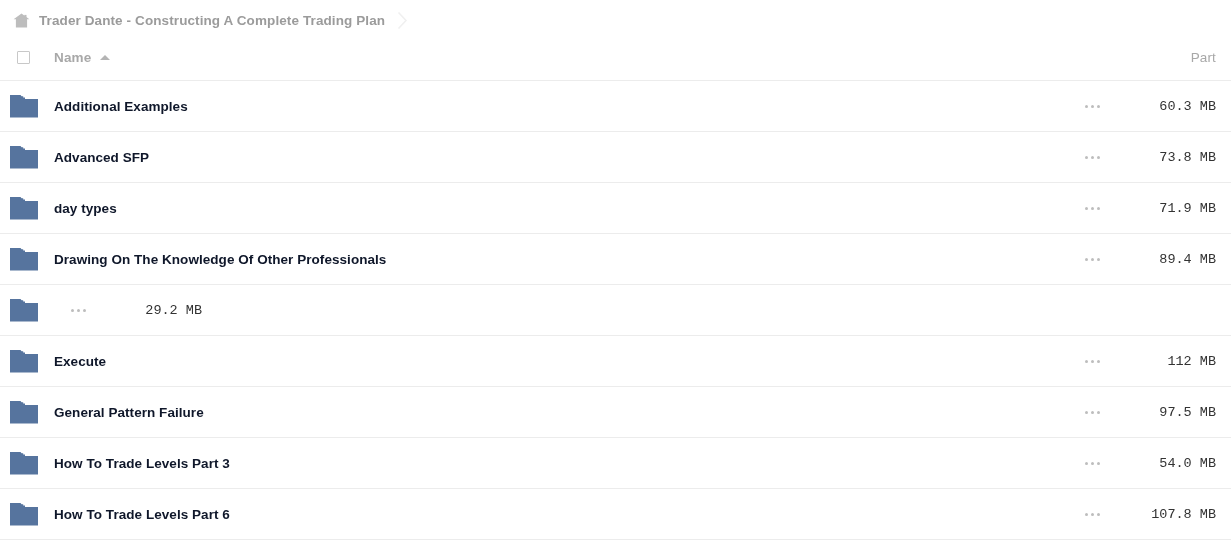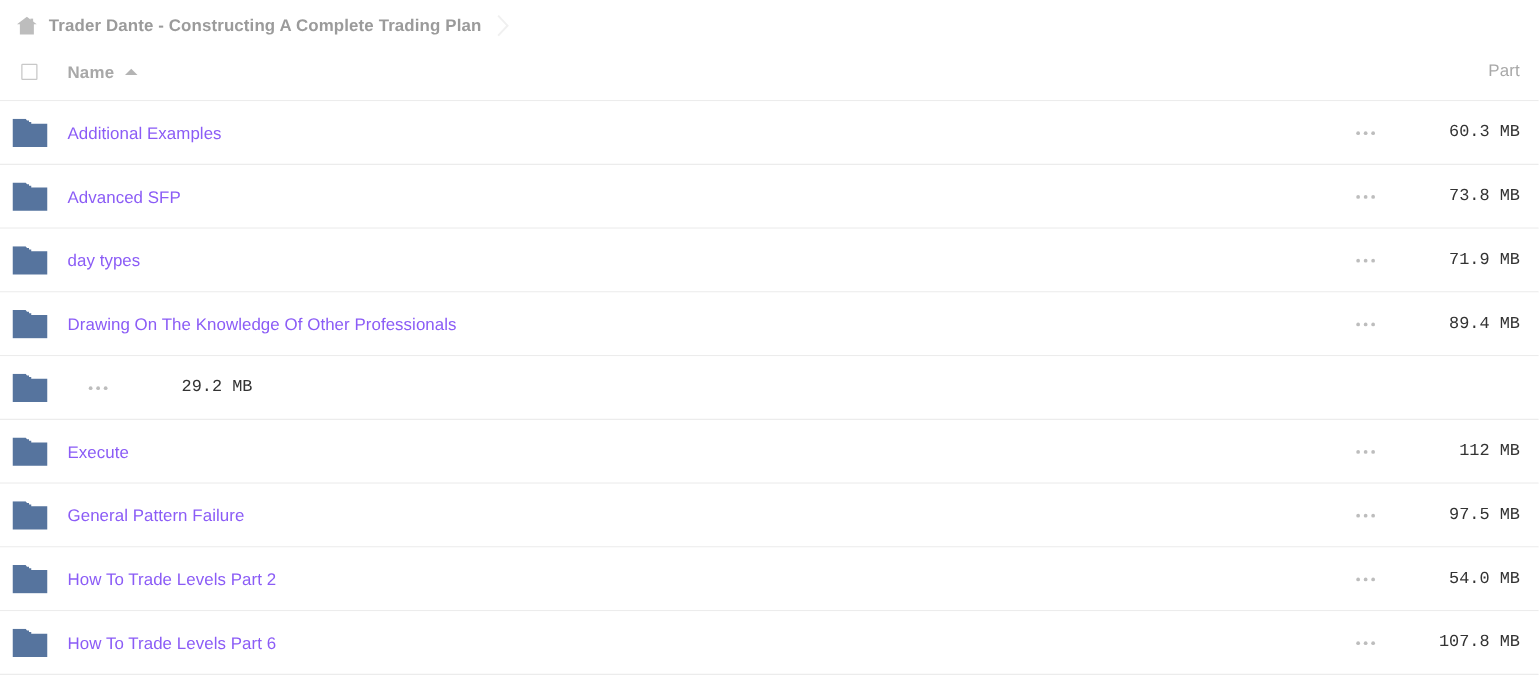--- a/index.html
+++ b/index.html
@@ -137,25 +137,26 @@
     align-items: center;
     justify-content: center;
   }
   .folder-icon { display: block; }
 
   .row-name {
     flex: 1 1 auto;
     min-width: 0;
     padding-left: 7px;
     font-size: 13.5px;
-    color: #8b5cf6;
+    color: #0f172a;
     letter-spacing: 0.05px;
     white-space: nowrap;
     overflow: hidden;
     text-overflow: ellipsis;
+    font-weight: bold;
   }
 
   .dots-btn {
     width: 28px;
     height: 20px;
     display: flex;
     align-items: center;
     justify-content: center;
     gap: 3px;
     cursor: pointer;
@@ -330,21 +331,21 @@
     </div>
     <div class="row-size">97.5 MB</div>
   </div>
 
   <div class="file-row">
     <div class="row-icon-cell">
       <svg class="folder-icon" width="28" height="23" viewBox="0 0 28 23" xmlns="http://www.w3.org/2000/svg">
         <path d="M0 0 H10.5 L11.6 1.3 H13.2 L13.2 2.6 H15.0 L15.0 3.9 H28 V22.5 H0 Z" fill="#56749e"></path>
       </svg>
     </div>
-    <div class="row-name">How To Trade Levels Part 2</div>
+    <div class="row-name">How To Trade Levels Part 3</div>
     <div class="cell-menu">
       <div class="dots-btn">
         <span></span>
           <span></span>
           <span></span>
       </div>
     </div>
     <div class="row-size">54.0 MB</div>
   </div>
 

